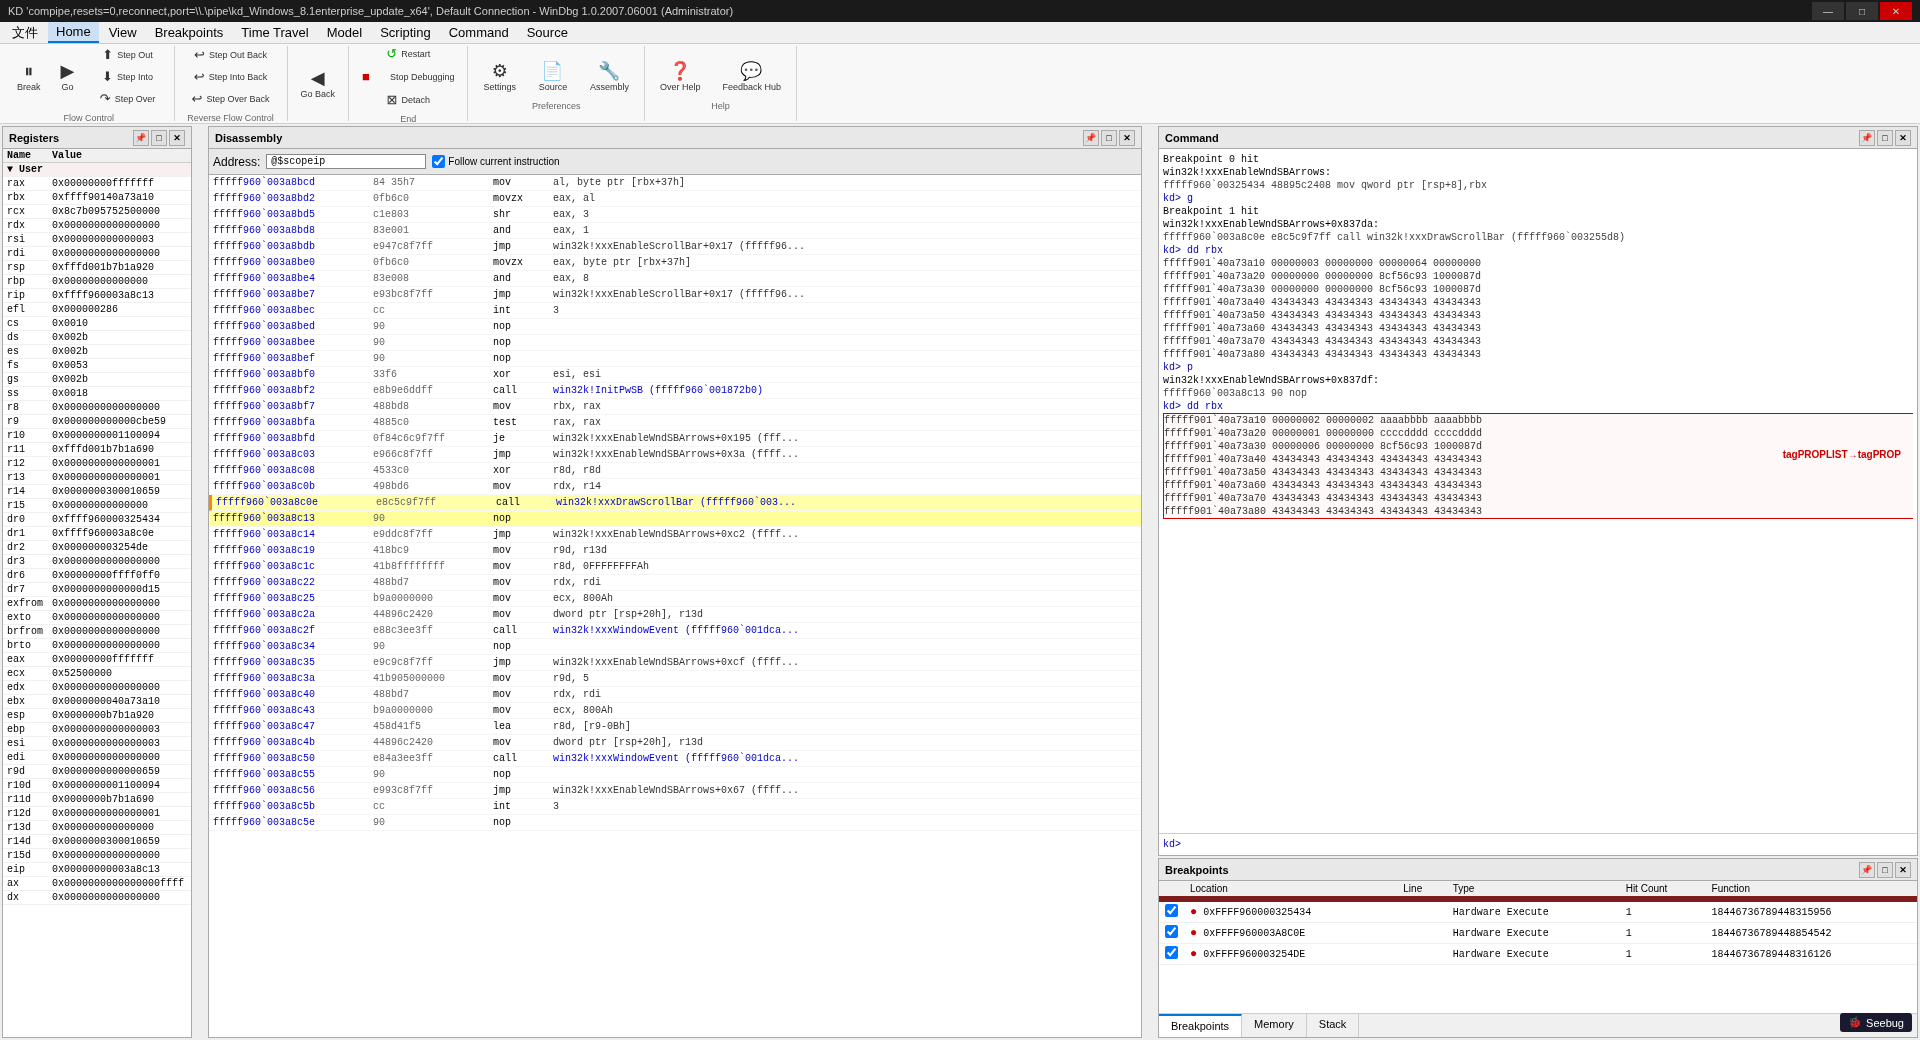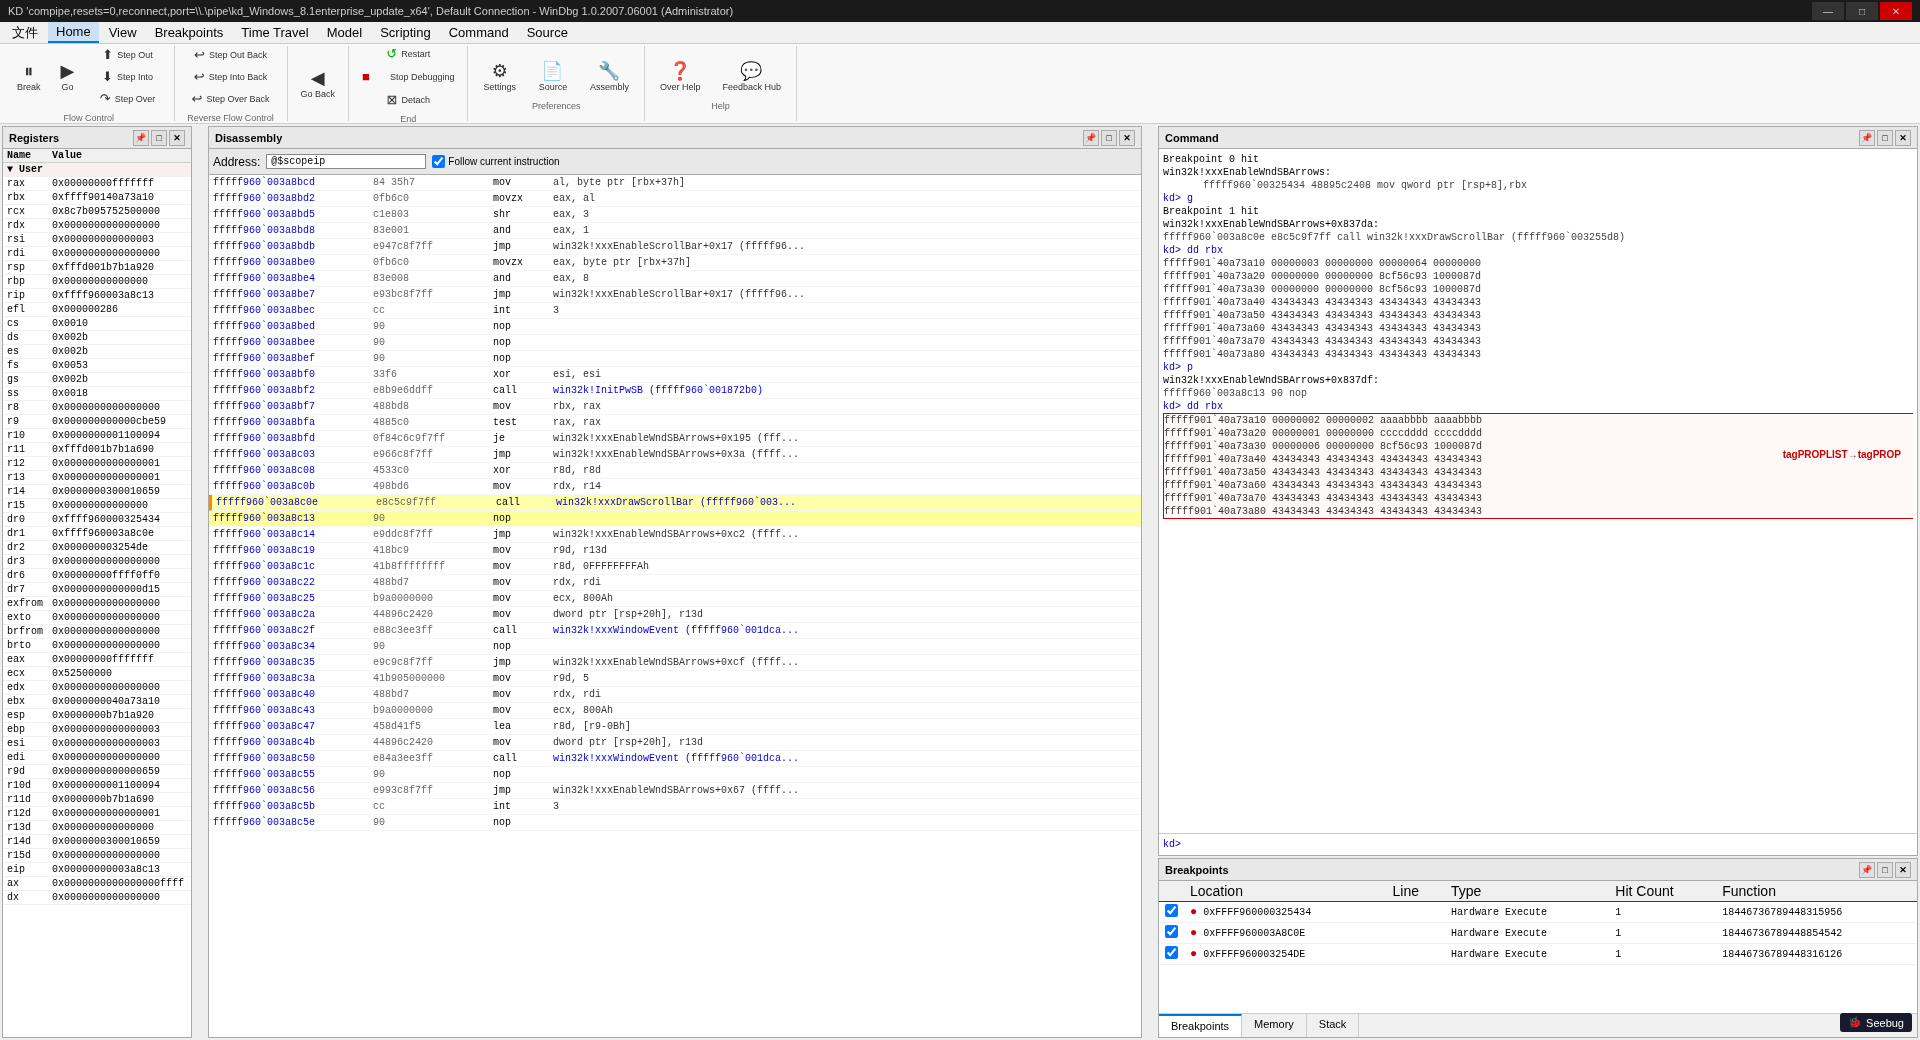--- a/index.html
+++ b/index.html
@@ -240,24 +240,24 @@
     #breakpoints-panel {
       height: 180px;
       background: #fff;
       border: 1px solid #aaa;
       display: flex;
       flex-direction: column;
     }
     .bp-table { width: 100%; border-collapse: collapse; font-size: 10px; font-family: 'Courier New', monospace; }
     .bp-table th {
       background: #f0f0f0;
-      border-bottom: 1px solid #7f1d1d;
+      border-bottom: 6px solid #7f1d1d;
       padding: 2px 6px;
       text-align: left;
-      font-size: 14px;
+      font-size: 10px;
       font-family: 'Segoe UI', Arial, sans-serif;
       font-weight: normal;
       margin-left: 19px;
     }
     .bp-table td { padding: 2px 6px; border-bottom: 1px solid #f0f0f0; }
     .bp-dot { color: #cc0000; font-size: 12px; }
     .bp-tabs {
       display: flex;
       border-top: 1px solid #ccc;
       background: #f0f0f0;
@@ -925,21 +925,21 @@
         <div class="panel-header-btns">
           <div class="ph-btn">📌</div>
           <div class="ph-btn">□</div>
           <div class="ph-btn">✕</div>
         </div>
       </div>
       <div style="display:flex;flex:1;overflow:hidden;position:relative;">
         <div class="cmd-output" id="cmd-output">
         <div class="cmd-line">Breakpoint 0 hit</div>
             <div class="cmd-line">win32k!xxxEnableWndSBArrows:</div>
-            <div class="cmd-line" style="color: rgb(68, 68, 68); margin-left: 40px;">fffff960`00325434  48895c2408       mov    qword ptr [rsp+8],rbx</div>
+            <div class="cmd-line" style="color: rgb(68, 68, 68);">fffff960`00325434  48895c2408       mov    qword ptr [rsp+8],rbx</div>
             <div class="cmd-line"><span class="cmd-prompt">kd&gt; g</span></div>
             <div class="cmd-line">Breakpoint 1 hit</div>
             <div class="cmd-line">win32k!xxxEnableWndSBArrows+0x837da:</div>
             <div class="cmd-line" style="color: rgb(68, 68, 68);">fffff960`003a8c0e  e8c5c9f7ff       call   win32k!xxxDrawScrollBar (fffff960`003255d8)</div>
             <div class="cmd-line"><span class="cmd-prompt">kd&gt; dd rbx</span></div>
             <div class="cmd-line" style="color: rgb(51, 51, 51);">fffff901`40a73a10  00000003 00000000 00000064 00000000</div>
             <div class="cmd-line" style="color: rgb(51, 51, 51);">fffff901`40a73a20  00000000 00000000 8cf56c93 1000087d</div>
             <div class="cmd-line" style="color: rgb(51, 51, 51);">fffff901`40a73a30  00000000 00000000 8cf56c93 1000087d</div>
             <div class="cmd-line" style="color: rgb(51, 51, 51);">fffff901`40a73a40  43434343 43434343 43434343 43434343</div>
             <div class="cmd-line" style="color: rgb(51, 51, 51);">fffff901`40a73a50  43434343 43434343 43434343 43434343</div>

